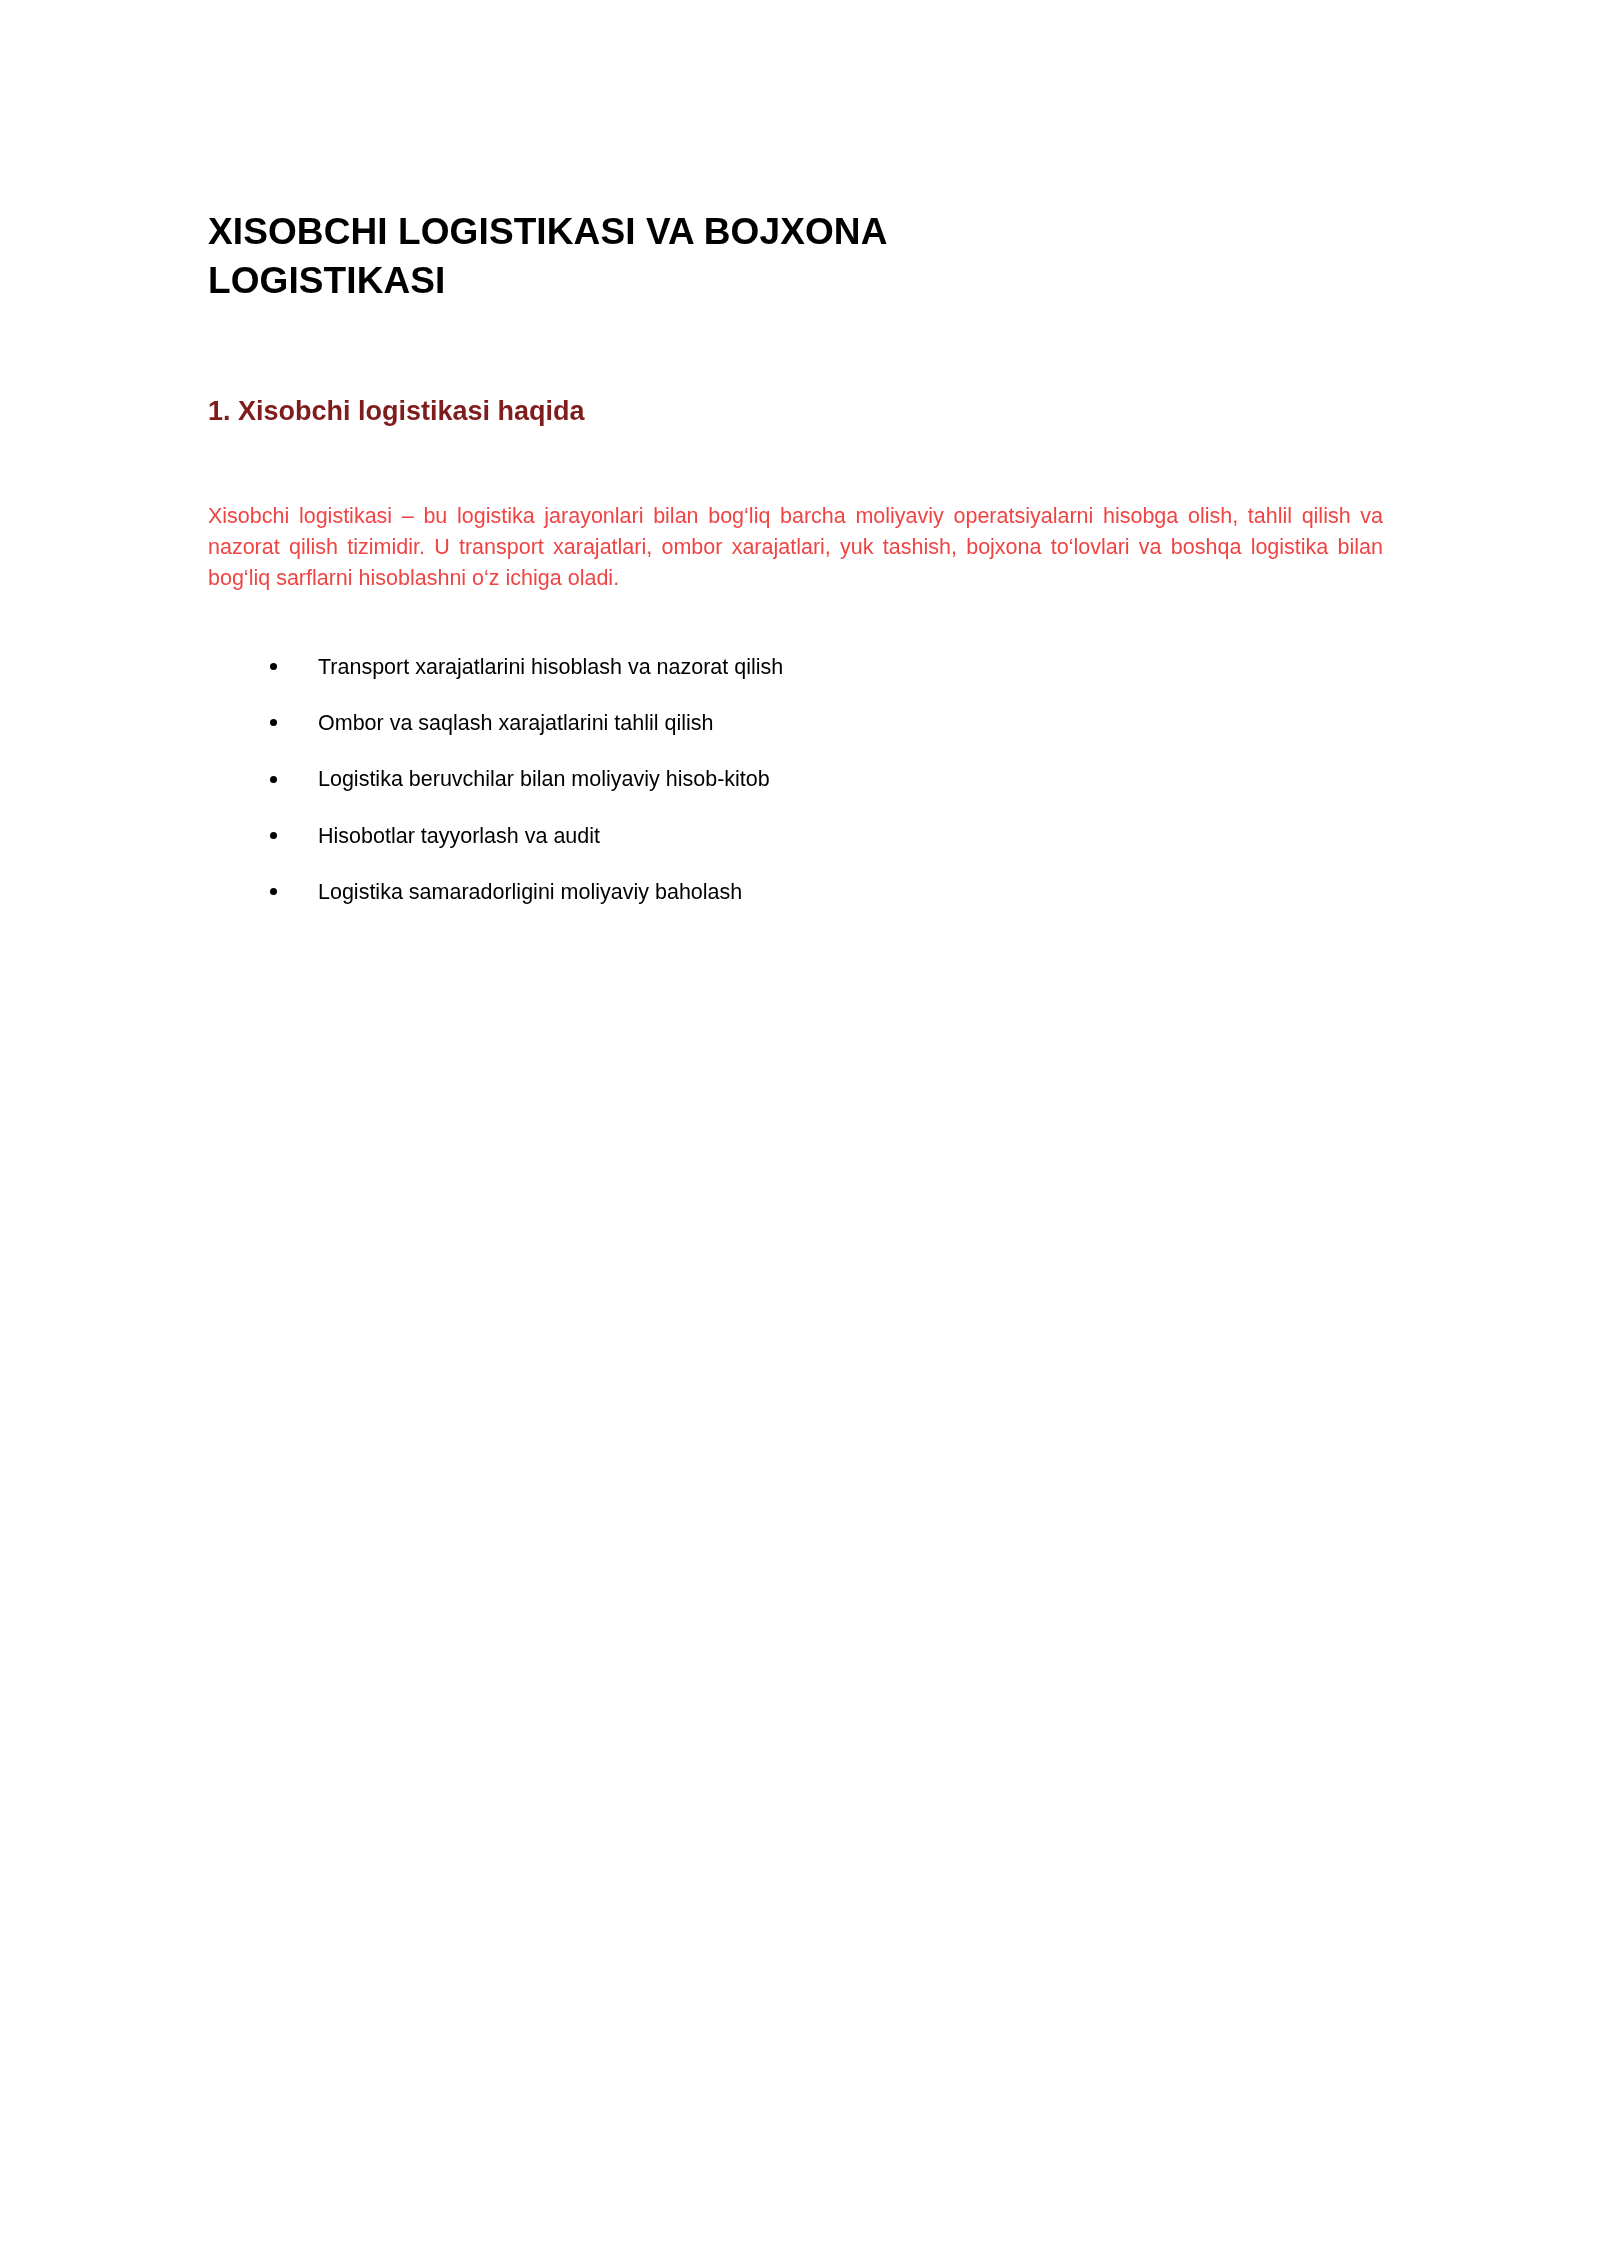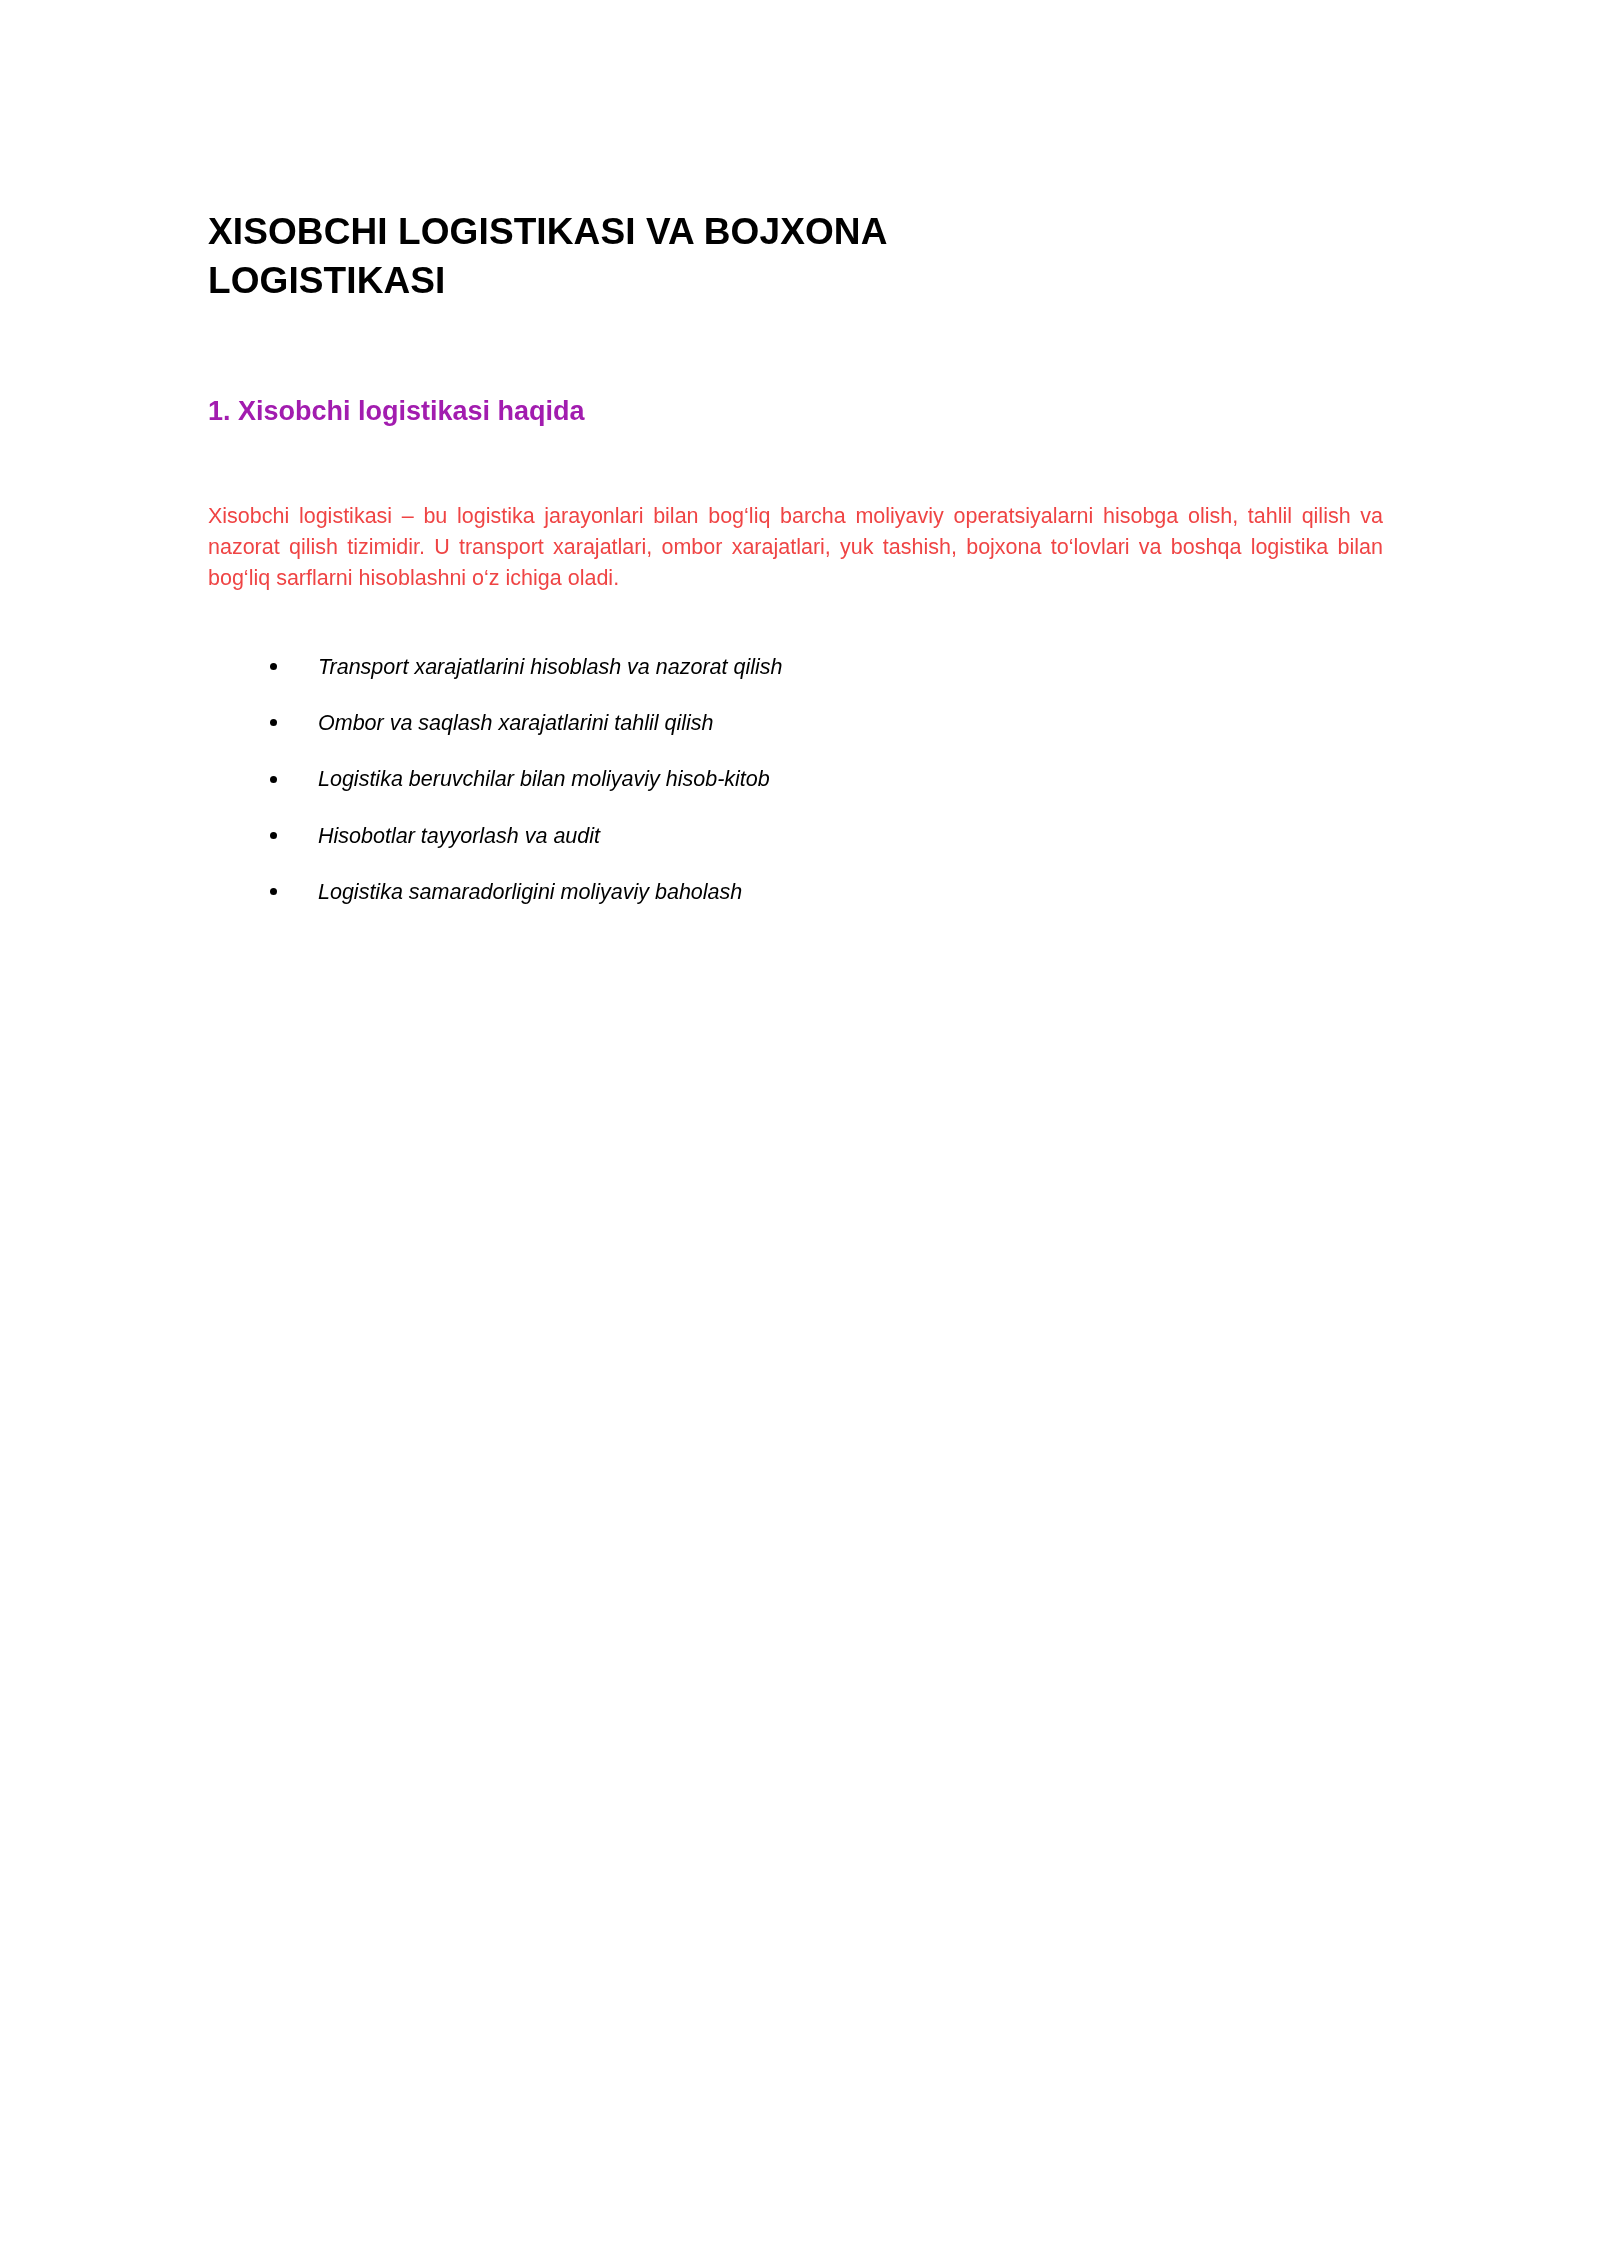--- a/index.html
+++ b/index.html
@@ -36,38 +36,37 @@
     margin: 0;
     color: #000000;
     max-width: 920px;
   }
   .section-heading {
     font-size: 27px;
     font-weight: bold;
     line-height: 1.3;
     margin: 0;
     padding-top: 88px;
-    color: #a21caf;
+    color: #7f1d1d;
   }
   .body-paragraph {
     font-size: 21.5px;
     line-height: 1.45;
     margin: 0;
     padding-top: 72px;
     color: #ef4444;
     width: 1175px;
     text-align: justify;
     text-justify: inter-word;
   }
   .bullet-list {
     list-style: none;
     margin: 0;
     padding: 0;
     padding-top: 58px;
-    font-style: italic;
   }
   .bullet-item {
     position: relative;
     font-size: 21.5px;
     line-height: 1.4;
     color: #000000;
     padding-left: 110px;
     margin-bottom: 26px;
   }
   .bullet-marker {

